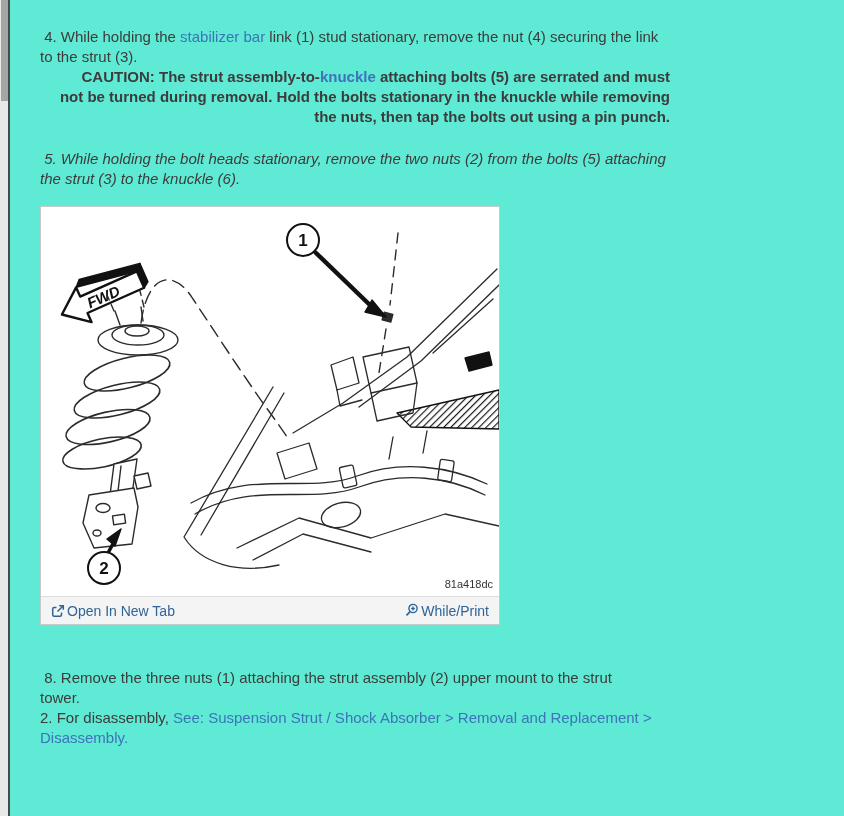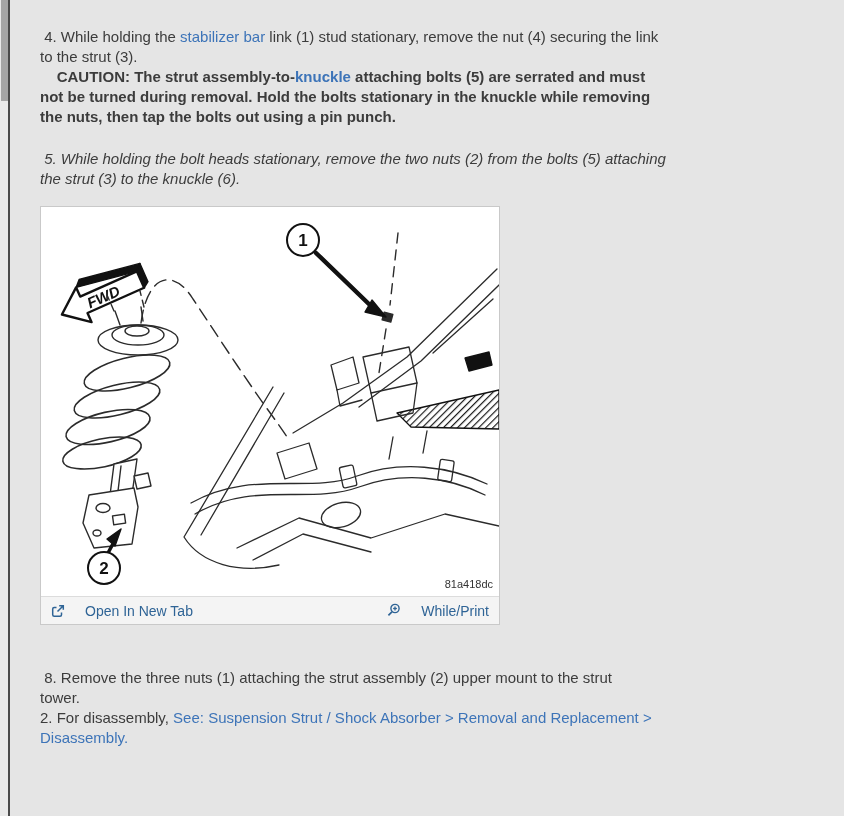--- a/index.html
+++ b/index.html
@@ -8,50 +8,50 @@
     width: 844px; height: 816px; overflow: hidden; position: relative;
     background: #ffffff;
     font-family: "Liberation Sans", sans-serif;
     color: #3c3c3c;
   }
   
   .scroll-rail { position: absolute; left: 0; top: 0; width: 8px; height: 816px; background: #e9e9e9; }
   .scroll-thumb { position: absolute; left: 1px; top: 0; width: 7px; height: 101px; background: #a5a5a5; }
   .panel-divider { position: absolute; left: 8px; top: 0; width: 2px; height: 816px; background: #4a4a4a; }
 
-  .main { position: absolute; left: 10px; top: 0; width: 834px; height: 816px; background: #e5e5e5; padding: 27px 0 0 30px; }
+  .main { position: absolute; left: 10px; top: 0; width: 834px; height: 816px; background: #5eead4; padding: 27px 0 0 30px; }
 
   p.step {
     margin: 0; font-size: 15px; line-height: 20px;
     white-space: pre-wrap; width: 630px; color: #3c3c3c;
   }
   .group { margin: 0; }
   .caution {
     margin-top: 21px; width: 655px;
-    font-weight: bold; color: #353535;
+    font-weight: bold; color: #353535; text-align: right;
   }
   .steps-mid { margin-top: 22px; font-style: italic; }
   .steps-bottom { margin-top: 43px; }
   .steps-bottom p.step { width: 615px; }
 
   a.doclink, .doclink { color: #3d74b8; text-decoration: none; cursor: pointer; }
   .caution .doclink { font-weight: bold; }
 
   
   .fig-widget {
     margin-top: 17px; width: 460px;
     border: 1px solid #c9c9c9; background: #fff;
   }
   .fig-canvas { width: 458px; height: 389px; position: relative; background: #fff; }
   .fig-footer {
     height: 28px; background: #f4f4f4; border-top: 1px solid #dcdcdc;
     display: flex; align-items: center; justify-content: space-between;
     padding: 0 10px; font-size: 14px;
   }
-  .fig-link { display: inline-flex; align-items: center; gap: 20px; color: #2f6496; cursor: pointer; }
+  .fig-link { display: inline-flex; align-items: center; gap: 2px; color: #2f6496; cursor: pointer; }
   .fig-link svg { display: block; }
 
   .diagram { position: absolute; left: 0; top: 0; }
   .diagram text { font-family: "Liberation Sans", sans-serif; }
 </style>
 </head>
 <body>
 
 <div class="scroll-rail">
   <div class="scroll-thumb"></div>

